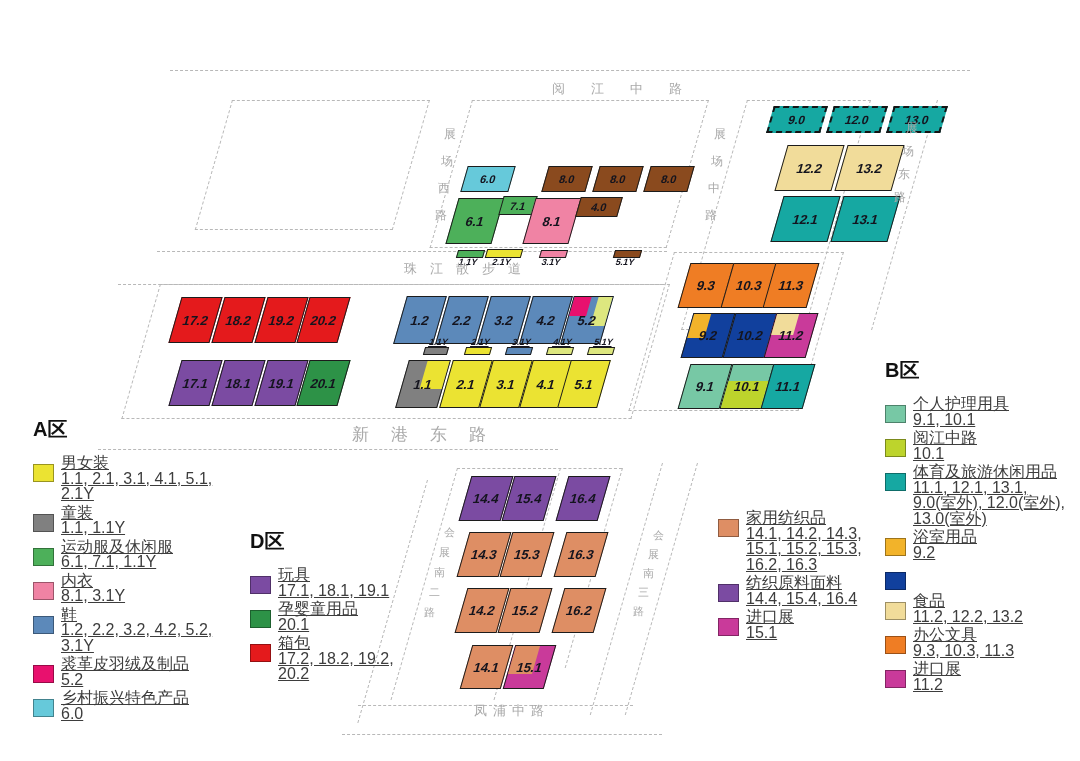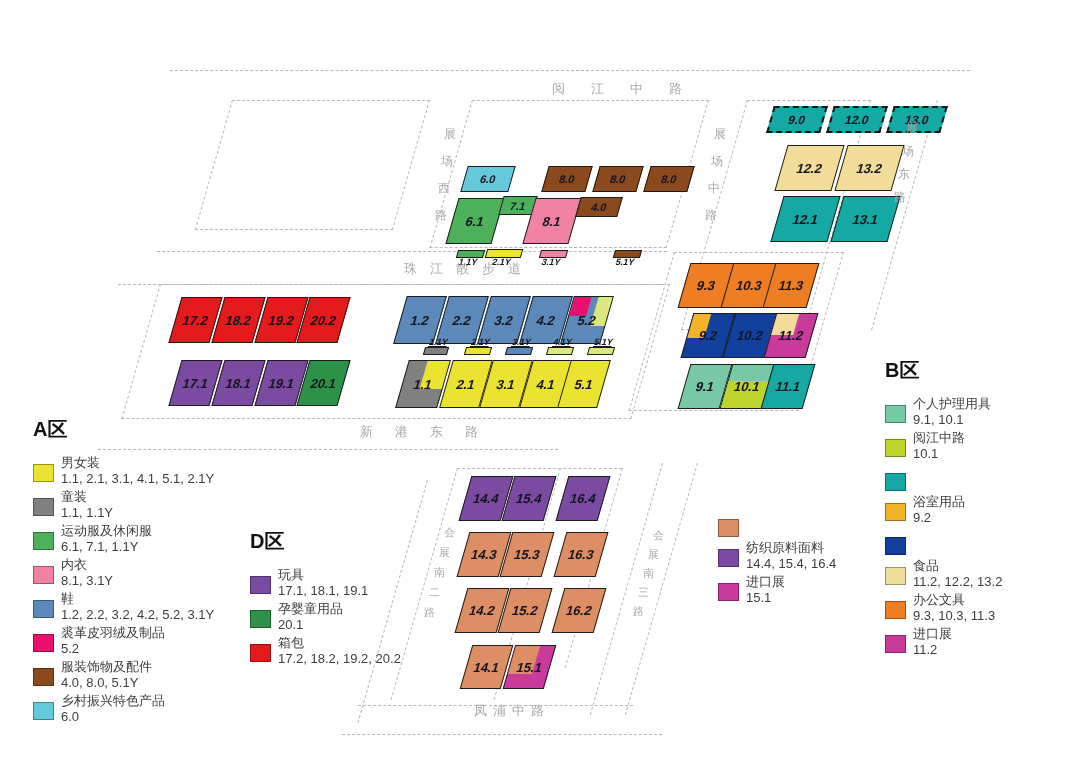--- a/index.html
+++ b/index.html
@@ -21,21 +21,21 @@
   .lab-below{position:absolute;top:100%;left:50%;transform:translateX(-50%);font-size:9px;margin-top:0px;}
   .lab-above{position:absolute;bottom:100%;left:50%;transform:translateX(-50%);font-size:9px;text-decoration:underline;margin-bottom:1px;}
   
   .road-h{position:absolute;color:#a9a9a9;font-family:"DejaVu Serif","Liberation Serif",serif;white-space:nowrap;}
   .road-ch{position:absolute;color:#a9a9a9;font-family:"DejaVu Serif","Liberation Serif",serif;}
   
   .zone{position:absolute;}
   .zone-title{font-size:20px;font-weight:bold;color:#111;margin-bottom:12px;}
   .leg-item{display:flex;align-items:flex-start;margin-bottom:3px;}
   .swatch{width:19px;height:16px;border:1px solid rgba(0,0,0,.35);margin-right:7px;margin-top:9px;flex:0 0 auto;}
-  .leg-text{font-size:13px;color:#3d3d3d;line-height:15.5px;}
+  .leg-text{font-size:16px;color:#3d3d3d;line-height:15.5px;text-decoration:underline;}
   .leg-name{white-space:nowrap;}
 </style>
 </head>
 <body>
 
 <div id="stage">
 
   <div class="hline" style="left:170px;top:70px;width:800px;"></div>
   <div class="blk" style="left:232px;top:100px;width:196px;height:128px;"></div>
   <div class="blk" style="left:472px;top:100px;width:235px;height:146px;"></div>
@@ -257,21 +257,21 @@
       <div class="road-ch" style="left: 435px; top: 207px; font-size: 12px;">路</div>
       <div class="road-ch" style="left: 714px; top: 126px; font-size: 12px;">展</div>
       <div class="road-ch" style="left: 711px; top: 153px; font-size: 12px;">场</div>
       <div class="road-ch" style="left: 708px; top: 180px; font-size: 12px;">中</div>
       <div class="road-ch" style="left: 705px; top: 207px; font-size: 12px;">路</div>
       <div class="road-ch" style="left: 906px; top: 120px; font-size: 12px;">展</div>
       <div class="road-ch" style="left: 902px; top: 143px; font-size: 12px;">场</div>
       <div class="road-ch" style="left: 898px; top: 166px; font-size: 12px;">东</div>
       <div class="road-ch" style="left: 894px; top: 189px; font-size: 12px;">路</div>
       <div class="road-h" style="left: 404px; top: 260px; letter-spacing: 13px; font-size: 13px;">珠江散步道</div>
-      <div class="road-h" style="left: 360px; top: 423px; letter-spacing: 22px; font-size: 13px; font-family: Liberation Mono, monospace;">新港东路</div>
+      <div class="road-h" style="left: 352px; top: 423px; letter-spacing: 22px; font-size: 17px; font-family: Liberation Mono, monospace;">新港东路</div>
       <div class="road-ch" style="left: 444px; top: 525px; font-size: 11px;">会</div>
       <div class="road-ch" style="left: 439px; top: 545px; font-size: 11px;">展</div>
       <div class="road-ch" style="left: 434px; top: 565px; font-size: 11px;">南</div>
       <div class="road-ch" style="left: 429px; top: 585px; font-size: 11px;">二</div>
       <div class="road-ch" style="left: 424px; top: 605px; font-size: 11px;">路</div>
       <div class="road-ch" style="left: 653px; top: 528px; font-size: 11px;">会</div>
       <div class="road-ch" style="left: 648px; top: 547px; font-size: 11px;">展</div>
       <div class="road-ch" style="left: 643px; top: 566px; font-size: 11px;">南</div>
       <div class="road-ch" style="left: 638px; top: 585px; font-size: 11px;">三</div>
       <div class="road-ch" style="left: 633px; top: 604px; font-size: 11px;">路</div>
@@ -316,27 +316,20 @@
         </div>
       </div>
       <div class="leg-item">
         <span class="swatch" style="background: rgb(232, 17, 110);"></span>
         <div class="leg-text">
           <div class="leg-name">裘革皮羽绒及制品</div>
           <div class="leg-codes">5.2</div>
         </div>
       </div>
       <div class="leg-item">
-        <span class="swatch" style="background: rgb(138, 74, 30);"></span>
-        <div class="leg-text">
-          <div class="leg-name">服装饰物及配件</div>
-          <div class="leg-codes">4.0, 8.0, 5.1Y</div>
-        </div>
-      </div>
-      <div class="leg-item">
         <span class="swatch" style="background: rgb(102, 201, 218);"></span>
         <div class="leg-text">
           <div class="leg-name">乡村振兴特色产品</div>
           <div class="leg-codes">6.0</div>
         </div>
       </div>
     </div>
   <div class="zone" id="zone-D" style="left:250px;top:528px;width:165px;">
       <div class="zone-title">D区</div>
       <div class="leg-item">
@@ -357,20 +350,24 @@
         <span class="swatch" style="background: rgb(228, 26, 28);"></span>
         <div class="leg-text">
           <div class="leg-name">箱包</div>
           <div class="leg-codes">17.2, 18.2, 19.2, 20.2</div>
         </div>
       </div>
     </div>
   <div class="zone" id="zone-C" style="left:718px;top:510px;width:150px;">
       <div class="leg-item">
         <span class="swatch" style="background: rgb(222, 142, 100);"></span>
+        <div class="leg-text">
+          <div class="leg-name">家用纺织品</div>
+          <div class="leg-codes">14.1, 14.2, 14.3, 15.1, 15.2, 15.3, 16.2, 16.3</div>
+        </div>
       </div>
       <div class="leg-item">
         <span class="swatch" style="background: rgb(123, 75, 162);"></span>
         <div class="leg-text">
           <div class="leg-name">纺织原料面料</div>
           <div class="leg-codes">14.4, 15.4, 16.4</div>
         </div>
       </div>
       <div class="leg-item">
         <span class="swatch" style="background: rgb(201, 58, 154);"></span>
@@ -391,20 +388,24 @@
       </div>
       <div class="leg-item">
         <span class="swatch" style="background: rgb(189, 212, 44);"></span>
         <div class="leg-text">
           <div class="leg-name">阅江中路</div>
           <div class="leg-codes">10.1</div>
         </div>
       </div>
       <div class="leg-item">
         <span class="swatch" style="background: rgb(22, 168, 162);"></span>
+        <div class="leg-text">
+          <div class="leg-name">体育及旅游休闲用品</div>
+          <div class="leg-codes">11.1, 12.1, 13.1, 9.0(室外), 12.0(室外), 13.0(室外)</div>
+        </div>
       </div>
       <div class="leg-item">
         <span class="swatch" style="background: rgb(242, 179, 42);"></span>
         <div class="leg-text">
           <div class="leg-name">浴室用品</div>
           <div class="leg-codes">9.2</div>
         </div>
       </div>
       <div class="leg-item">
         <span class="swatch" style="background: rgb(17, 64, 157);"></span>

